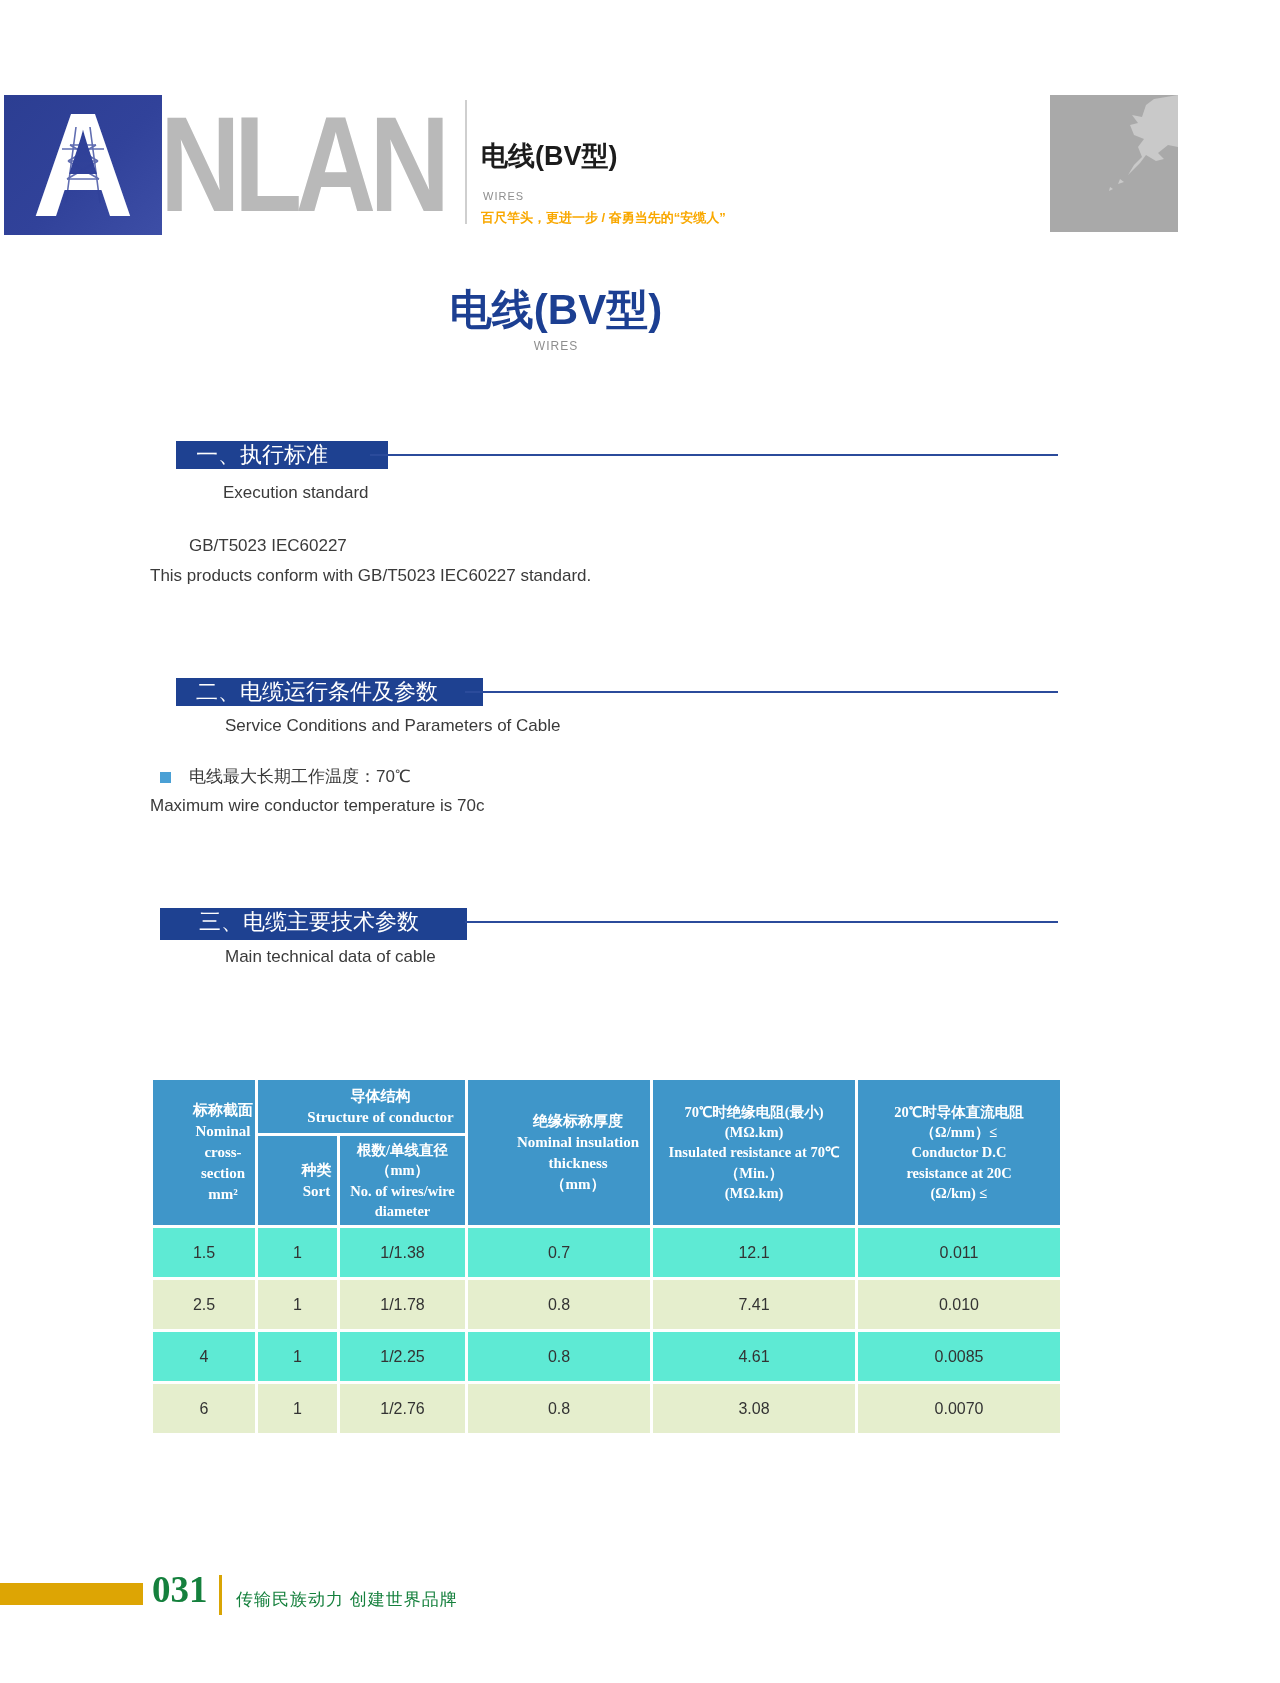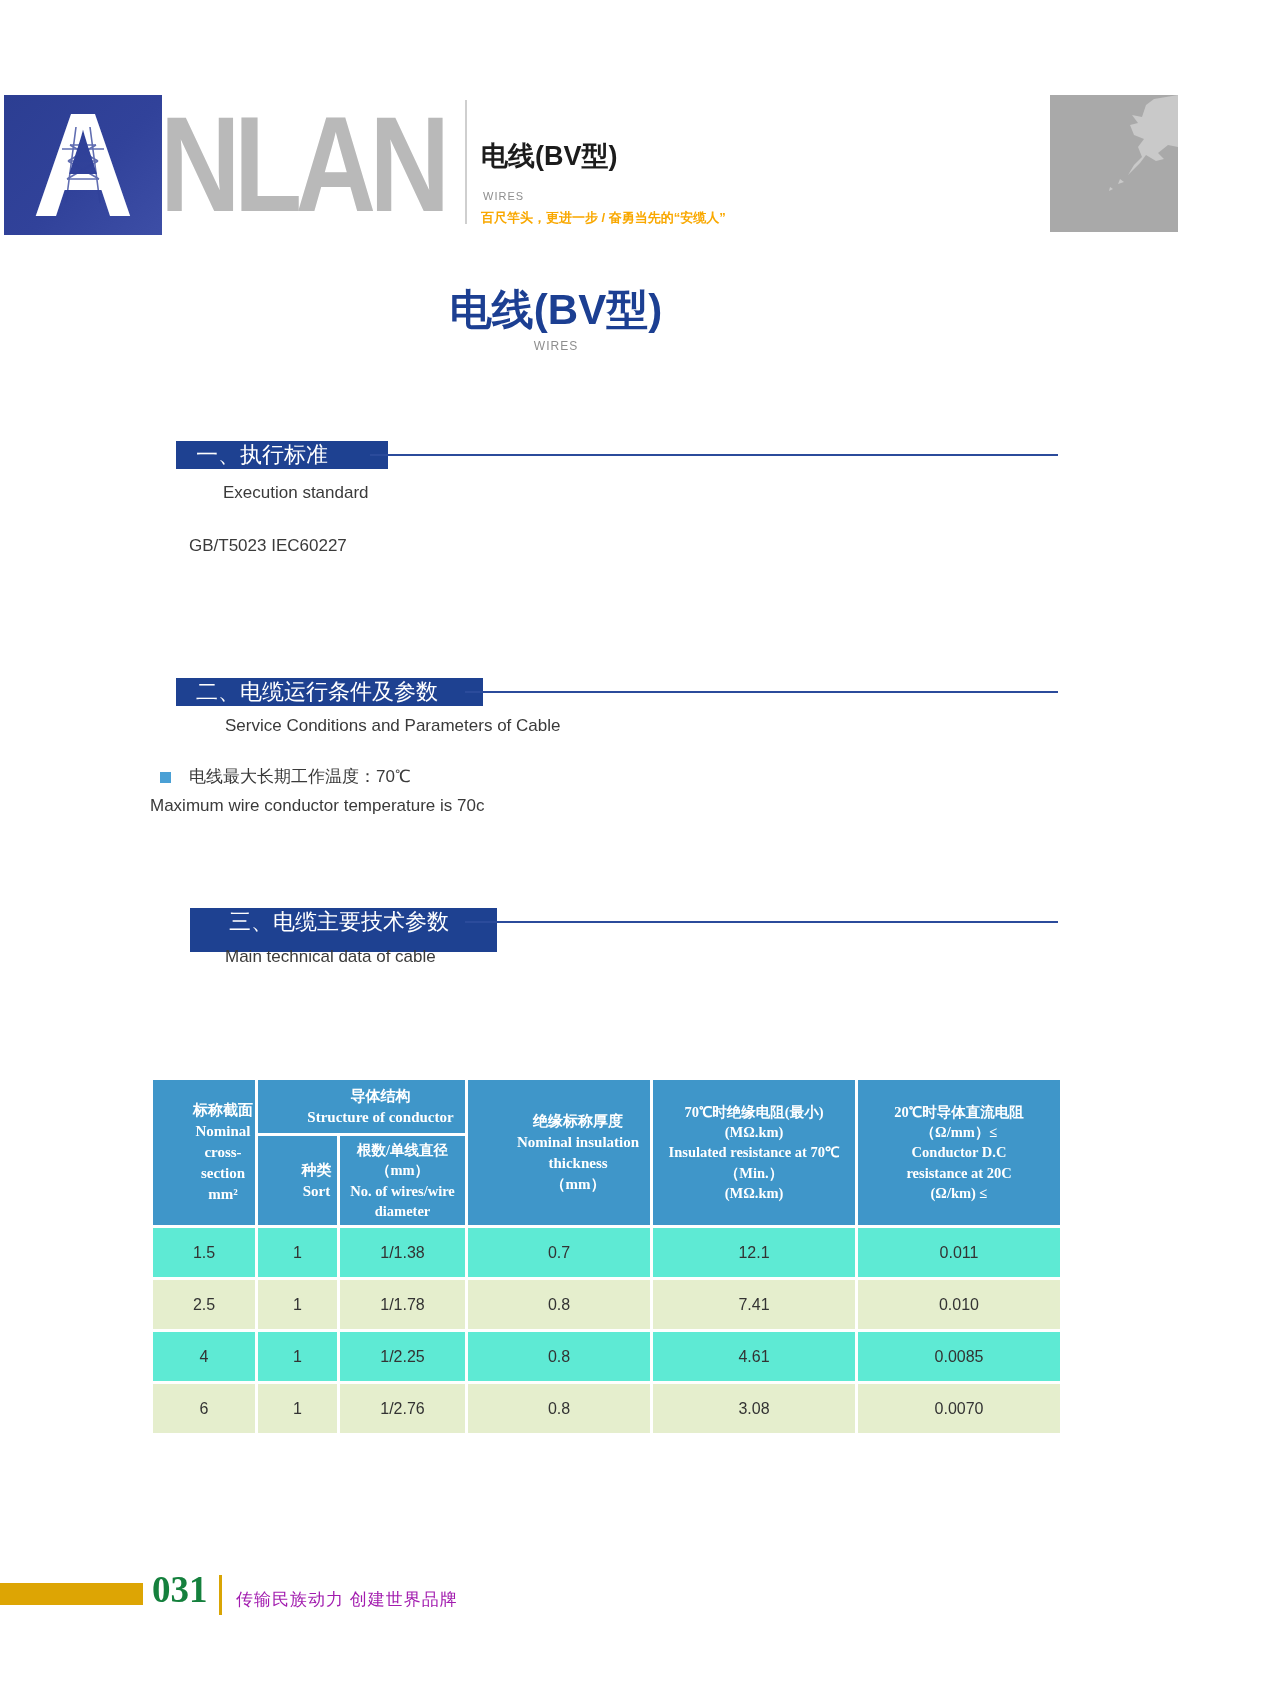--- a/index.html
+++ b/index.html
@@ -49,21 +49,21 @@
   tr.row-blue td { background:#5eead4; }
   tr.row-green td { background:#e5eecd; }
   .hrow1 { height:56px; }
   .hrow2 { height:86px; }
 
   
   .footer-bar { position:absolute; left:0; top:1583px; width:143px; height:22px; background:#dda504; }
   .footer-num { position:absolute; left:152px; top:1568px; font-family:"Liberation Serif", serif;
     font-size:37px; font-weight:bold; color:#15803d; }
   .footer-divider { position:absolute; left:219px; top:1575px; width:3px; height:40px; background:#d9a504; }
-  .footer-slogan { position:absolute; left:236px; top:1588px; font-size:17px; color:#a21caf; letter-spacing:1px; }
+  .footer-slogan { position:absolute; left:236px; top:1588px; font-size:17px; color:#15803d; letter-spacing:1px; }
 </style>
 </head>
 <body>
 
 <div class="page">
 
   <div class="logo-square">
     <div class="logo-a">A</div>
     <svg class="logo-tower" width="54" height="84" viewBox="0 0 54 84">
       <g stroke="#31429a" stroke-width="1.6" fill="none" opacity="0.9">
@@ -86,29 +86,30 @@
     </svg>
   </div>
 
   <div class="main-title">电线(BV型)</div>
   <div class="main-title-en">WIRES</div>
 
   <div class="banner" style="left:158px; top:441px; width:212px; height:28px;">一、执行标准</div>
   <div class="banner-line" style="left:370px; top:454px; width:688px;"></div>
   <div class="subheading" style="left:223px; top:483px;">Execution standard</div>
   <div class="bodytext" style="left:189px; top:536px;">GB/T5023  IEC60227</div>
+  <div class="bodytext" style="left:150px; top:566px;">This products conform with GB/T5023  IEC60227 standard.</div>
 
   <div class="banner" style="left:158px; top:678px; width:307px; height:28px;">二、电缆运行条件及参数</div>
   <div class="banner-line" style="left:465px; top:691px; width:593px;"></div>
   <div class="subheading" style="left:225px; top:716px;">Service Conditions and Parameters of Cable</div>
   <div class="bullet-sq" style="left:160px; top:772px;"></div>
   <div class="bodytext" style="left:189px; top:765px;">电线最大长期工作温度：70℃</div>
   <div class="bodytext" style="left:150px; top:796px;">Maximum wire conductor temperature is 70c</div>
 
-  <div class="banner" style="left:172px; top:908px; width:307px; height:44px;padding-left:39px;">三、电缆主要技术参数</div>
+  <div class="banner" style="left:142px; top:908px; width:307px; height:32px;padding-left:39px;">三、电缆主要技术参数</div>
   <div class="banner-line" style="left:465px; top:921px; width:593px;"></div>
   <div class="subheading" style="left:225px; top:947px;">Main technical data of cable</div>
 
   <div class="tablewrap">
     <table>
       <colgroup>
         <col style="width:105px">
           <col style="width:82px">
           <col style="width:128px">
         <col style="width:185px">

